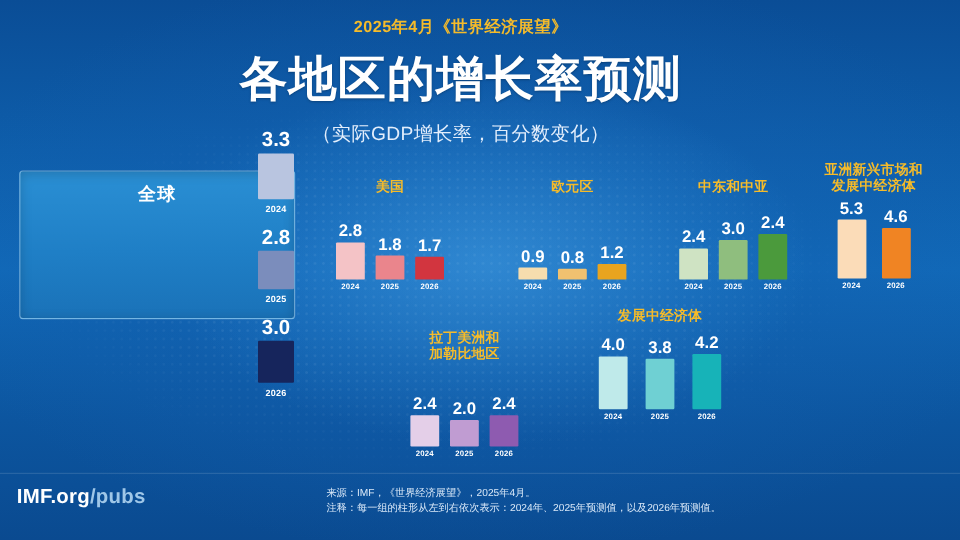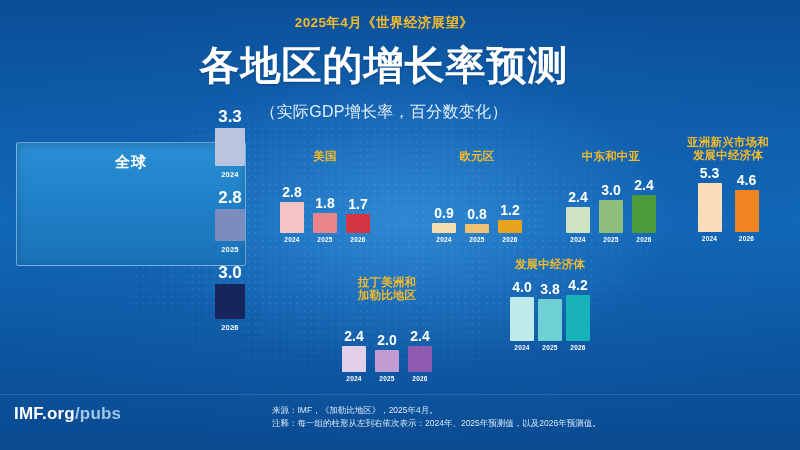--- a/index.html
+++ b/index.html
@@ -203,21 +203,21 @@
         </div>
         <div class="barwrap">
           <div class="bval">2.4</div>
           <div class="bar" style="width: 24px; height: 26.4px; background: rgb(142, 91, 176);"></div>
           <div class="blab">2026</div>
         </div>
       </div>
     </div>
   <div class="group" id="g6" style="left: 490px; top: 258px; width: 120px;">
       <div class="grp-title">发展中经济体</div>
-      <div class="bars" style="margin-top: 8px; height: 72px; gap: 4px;">
+      <div class="bars" style="margin-top: 8px; height: 72px; gap: 15px;">
         <div class="barwrap">
           <div class="bval">4.0</div>
           <div class="bar" style="width: 24px; height: 44px; background: rgb(191, 234, 234);"></div>
           <div class="blab">2024</div>
         </div>
         <div class="barwrap">
           <div class="bval">3.8</div>
           <div class="bar" style="width: 24px; height: 41.8px; background: rgb(111, 208, 211);"></div>
           <div class="blab">2025</div>
         </div>
@@ -225,16 +225,16 @@
           <div class="bval">4.2</div>
           <div class="bar" style="width: 24px; height: 46.2px; background: rgb(23, 179, 184);"></div>
           <div class="blab">2026</div>
         </div>
       </div>
     </div>
 
   <div class="rule"></div>
   <div class="logo"><span>IMF.org</span><span class="pubs">/pubs</span></div>
   <div class="notes">
-    <div>来源：IMF，《加勒比地区》，2025年4月。</div>
+    <div>来源：IMF，《世界经济展望》，2025年4月。</div>
     <div>注释：每一组的柱形从左到右依次表示：2024年、2025年预测值，以及2026年预测值。</div>
   </div>
 </div>
 
 </body></html>

